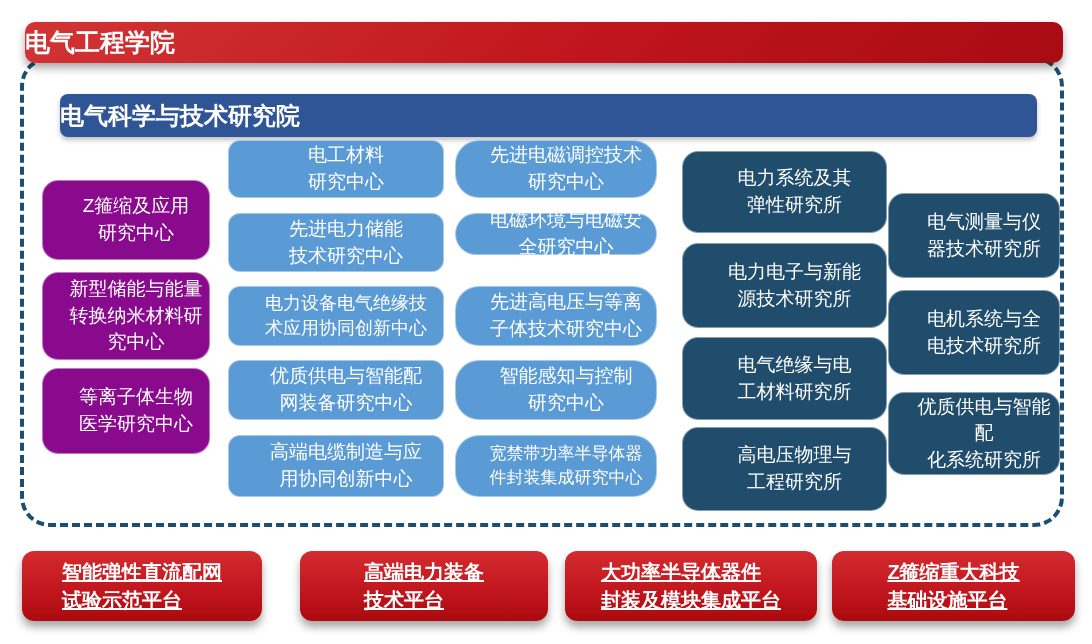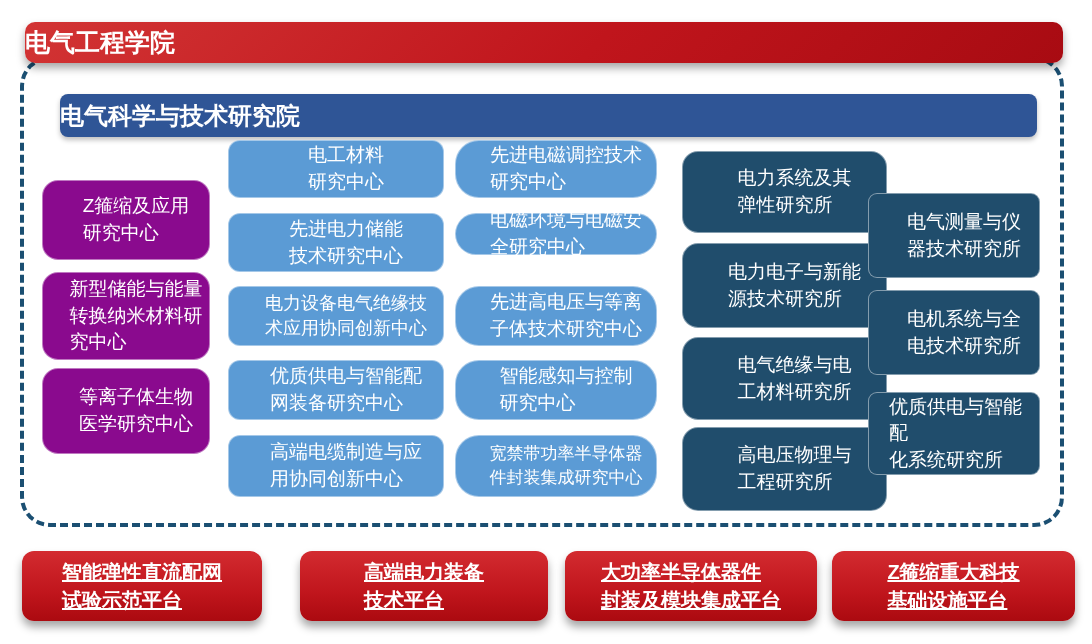--- a/index.html
+++ b/index.html
@@ -29,32 +29,32 @@
   }
   .blue-banner{
     left:60px;top:67px;width:977px;height:43px;border-radius:8px;
     background:var(--blue,#2f5596);
     box-shadow:0 3px 5px rgba(0,0,0,.25);
     font-size:24px;z-index:2;margin-top:27px;
   }
   
   .box{
     position:absolute;display:flex;align-items:center;justify-content:center;
-    color:#fff;text-align:left;white-space:pre-line;line-height:1.4;
+    color:#fff;text-align:center;white-space:pre-line;line-height:1.4;
     border:1px solid rgba(255,255,255,.45);box-sizing:border-box;
     z-index:2;
     padding-left:20px;
   }
   .purple{left:42px;width:168px;border-radius:16px;background:var(--purple,#8a0a8e);font-size:19px;}
   .col1{left:228px;width:216px;border-radius:12px;background:var(--light-blue,#5b9bd5);font-size:19px;}
   .col2{left:455px;width:202px;border-radius:24px;background:var(--light-blue,#5b9bd5);font-size:19px;}
   .box.small{font-size:18px;}
   .box.smaller{font-size:17px;}
   .col3{left:682px;width:205px;border-radius:16px;background:var(--dark-blue,#204d6c);font-size:19px;}
-  .col4{left:868px;width:172px;border-radius:9px;background:var(--dark-blue,#204d6c);font-size:19px;}
+  .col4{left:888px;width:172px;border-radius:16px;background:var(--dark-blue,#204d6c);font-size:19px;}
   
   .platform{
     position:absolute;top:551px;height:70px;border-radius:12px;
     display:flex;align-items:center;justify-content:center;
     color:#fff;font-weight:bold;font-size:20px;text-align:left;
     white-space:pre-line;line-height:1.4;
     background:linear-gradient(180deg,#d32b30 0%,var(--red,#c0151c) 60%,#ab0a10 100%);
     box-shadow:0 6px 9px rgba(0,0,0,.35);
     text-decoration:underline;
   }

